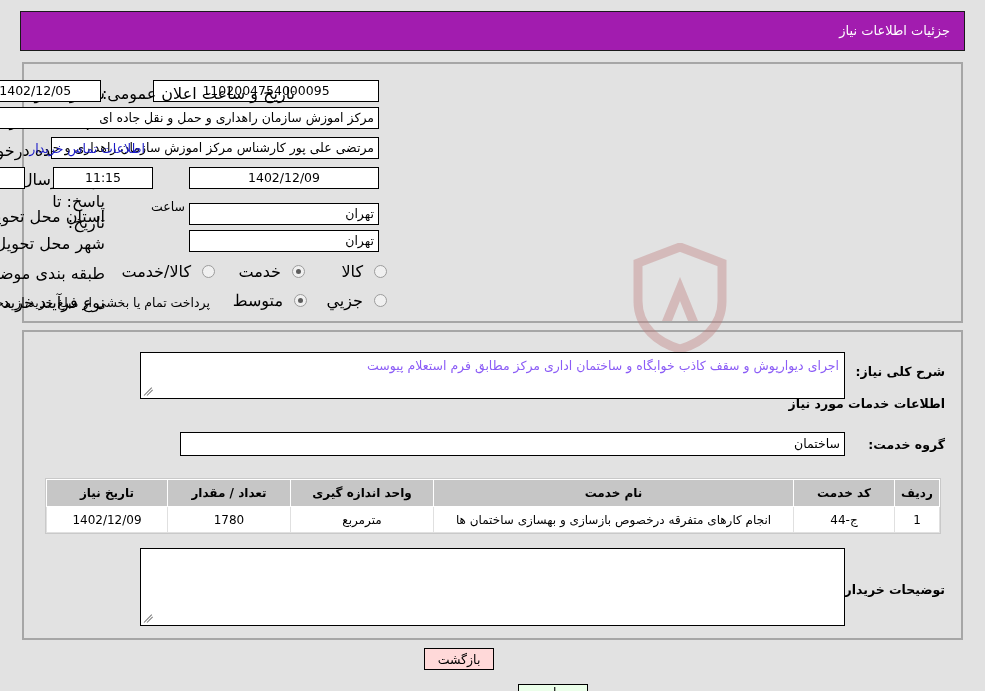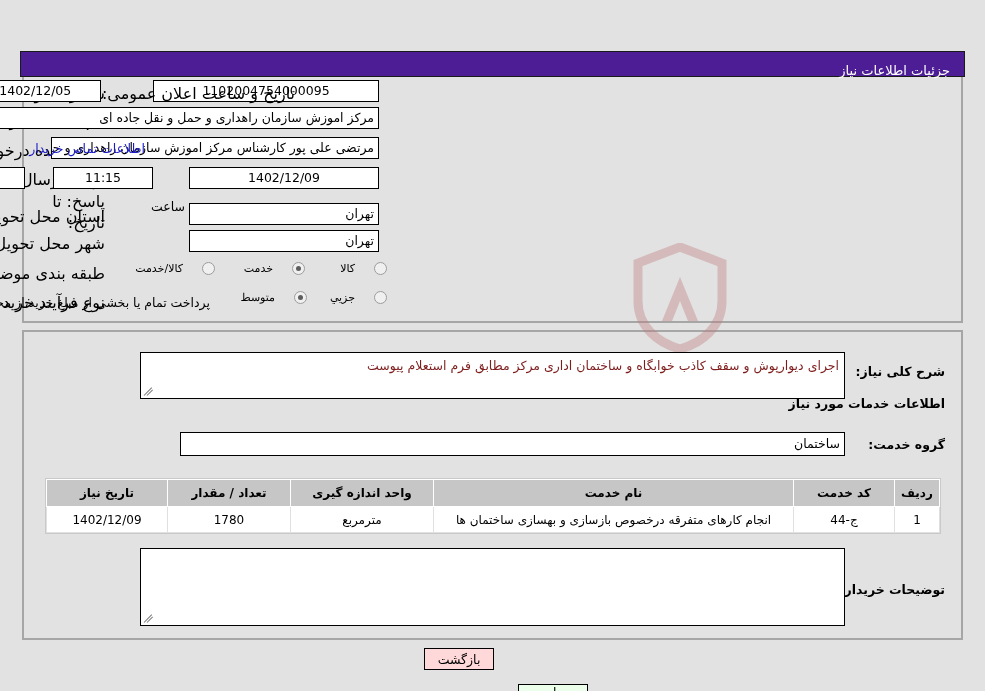--- a/index.html
+++ b/index.html
@@ -46,26 +46,25 @@
     direction: ltr;
     white-space: nowrap;
   }
 
   
   .header-bar {
     position: absolute;
     left: 20px;
     top: 11px;
     width: 945px;
-    height: 26px;
-    background: #4c1d95;
+    height: 40px;
+    background: #a21caf;
     border: 1px solid #1a1a1a;
     box-sizing: border-box;
     z-index: 2;
-    margin-top: 40px;
   }
   .header-title {
     position: absolute;
     right: 14px;
     top: 11px;
     color: #ffffff;
     font-size: 13px;
     white-space: nowrap;
   }
 
@@ -120,23 +119,23 @@
     font-size: 12.5px;
     white-space: nowrap;
     z-index: 4;
   }
 
   
   .radio-wrap {
     position: absolute;
     display: flex;
     align-items: center;
-    gap: 19px;
-    z-index: 4;
-    font-size: 11px;
+    gap: 11px;
+    z-index: 4;
+    font-size: 16px;
     white-space: nowrap;
   }
   .radio {
     width: 13px; height: 13px;
     border-radius: 50%;
     border: 1px solid #9c9c9c;
     background: #f0f0f0;
     box-sizing: border-box;
     position: relative;
     flex: 0 0 auto;
@@ -159,21 +158,21 @@
     z-index: 4;
   }
 
   
   .ta {
     position: absolute;
     box-sizing: border-box;
     background: #ffffff;
     border: 1px solid #000;
     font-size: 12.5px;
-    color: #7f1d1d;
+    color: #8b5cf6;
     padding: 4px 5px;
     overflow: hidden;
     z-index: 4;
     text-align: right;
     line-height: 1.4;
   }
   .grip {
     position: absolute;
     left: 2px;
     bottom: 1px;

